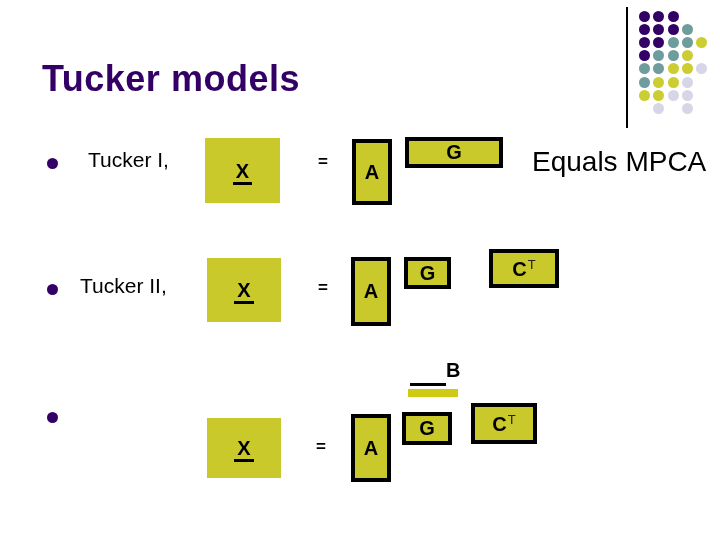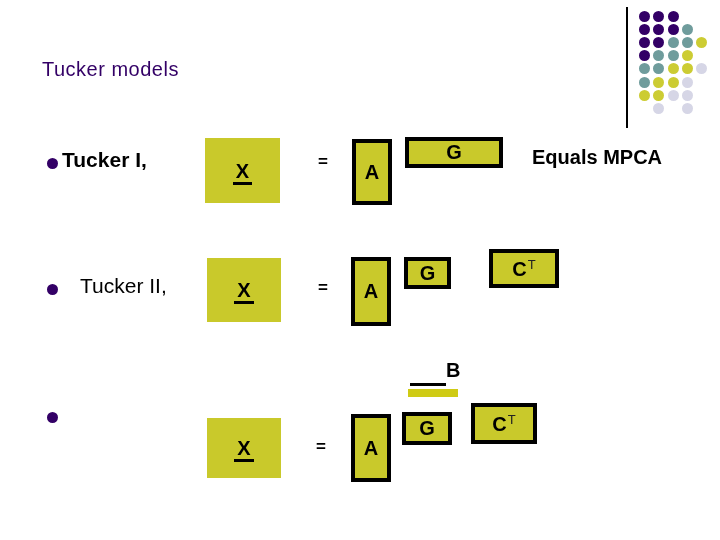--- a/index.html
+++ b/index.html
@@ -3,36 +3,36 @@
 <meta charset="utf-8">
 <style>
   html, body { margin: 0; padding: 0; background: #888; }
   .slide {
     position: relative; width: 720px; height: 540px;
     background: #ffffff; overflow: hidden;
     font-family: "Liberation Sans", sans-serif; color: #000;
   }
   .title {
     position: absolute; left: 42px; top: 58px;
-    font-size: 20px; font-weight: normal; color: #330066; letter-spacing: 0.5px;
+    font-size: 36px; font-weight: bold; color: #330066; letter-spacing: 0.5px;
   }
   .vline { position: absolute; left: 626px; top: 7px; width: 2px; height: 121px; background: #000; }
   .dots { position: absolute; left: 639px; top: 11px; width: 80px; height: 115px; }
   .dot { position: absolute; width: 11px; height: 11px; border-radius: 50%; }
   .bullet { position: absolute; width: 11px; height: 11px; border-radius: 50%; background: #330066; }
   .itemtext { position: absolute; font-size: 21px; line-height: 26px; }
   .eq { position: absolute; font-size: 17px; font-weight: bold; }
   .box {
     position: absolute; background: #C9C92B; box-sizing: border-box;
     display: flex; align-items: center; justify-content: center;
     font-weight: bold; font-size: 20px;
   }
   .bordered { border: 4px solid #000; }
   .xu { border-bottom: 3px solid #000; padding: 0 3px; line-height: 1.05; margin-top: 4px; }
-  .note { position: absolute; font-size: 20px; font-weight: bold; }
+  .note { position: absolute; font-size: 28px; font-weight: normal; }
   .b-label { position: absolute; font-size: 20px; font-weight: bold; }
   .b-line { position: absolute; background: #000; }
   .ybar { position: absolute; background: #CFCB14; }
   .sup { font-size: 13px; font-weight: normal; color: #222; vertical-align: 7px; margin-left: 1px; }
 </style>
 </head>
 <body>
 
 <div class="slide">
 
@@ -67,21 +67,21 @@
       <div class="dot" style="left: 42.9px; top: 65.5px; background: rgb(214, 214, 230);"></div>
       <div class="dot" style="left: 0px; top: 78.6px; background: rgb(204, 204, 51);"></div>
       <div class="dot" style="left: 14.3px; top: 78.6px; background: rgb(204, 204, 51);"></div>
       <div class="dot" style="left: 28.6px; top: 78.6px; background: rgb(214, 214, 230);"></div>
       <div class="dot" style="left: 42.9px; top: 78.6px; background: rgb(214, 214, 230);"></div>
       <div class="dot" style="left: 14.3px; top: 91.7px; background: rgb(214, 214, 230);"></div>
       <div class="dot" style="left: 42.9px; top: 91.7px; background: rgb(214, 214, 230);"></div>
     </div>
 
   <div class="bullet" style="left:47px; top:158px;"></div>
-  <div class="itemtext" style="left:62px; top:147px;font-weight:bold;">Tucker I,</div>
+  <div class="itemtext" style="left:88px; top:147px;">Tucker I,</div>
   <div class="box" style="left:205px; top:138px; width:75px; height:65px;">
     <span class="xu">X</span>
   </div>
   <div class="eq" style="left:318px; top:152px;">=</div>
   <div class="box bordered" style="left:352px; top:139px; width:40px; height:66px;">
     <span>A</span>
   </div>
   <div class="box bordered" style="left:405px; top:137px; width:98px; height:31px;">
     <span>G</span>
   </div>

